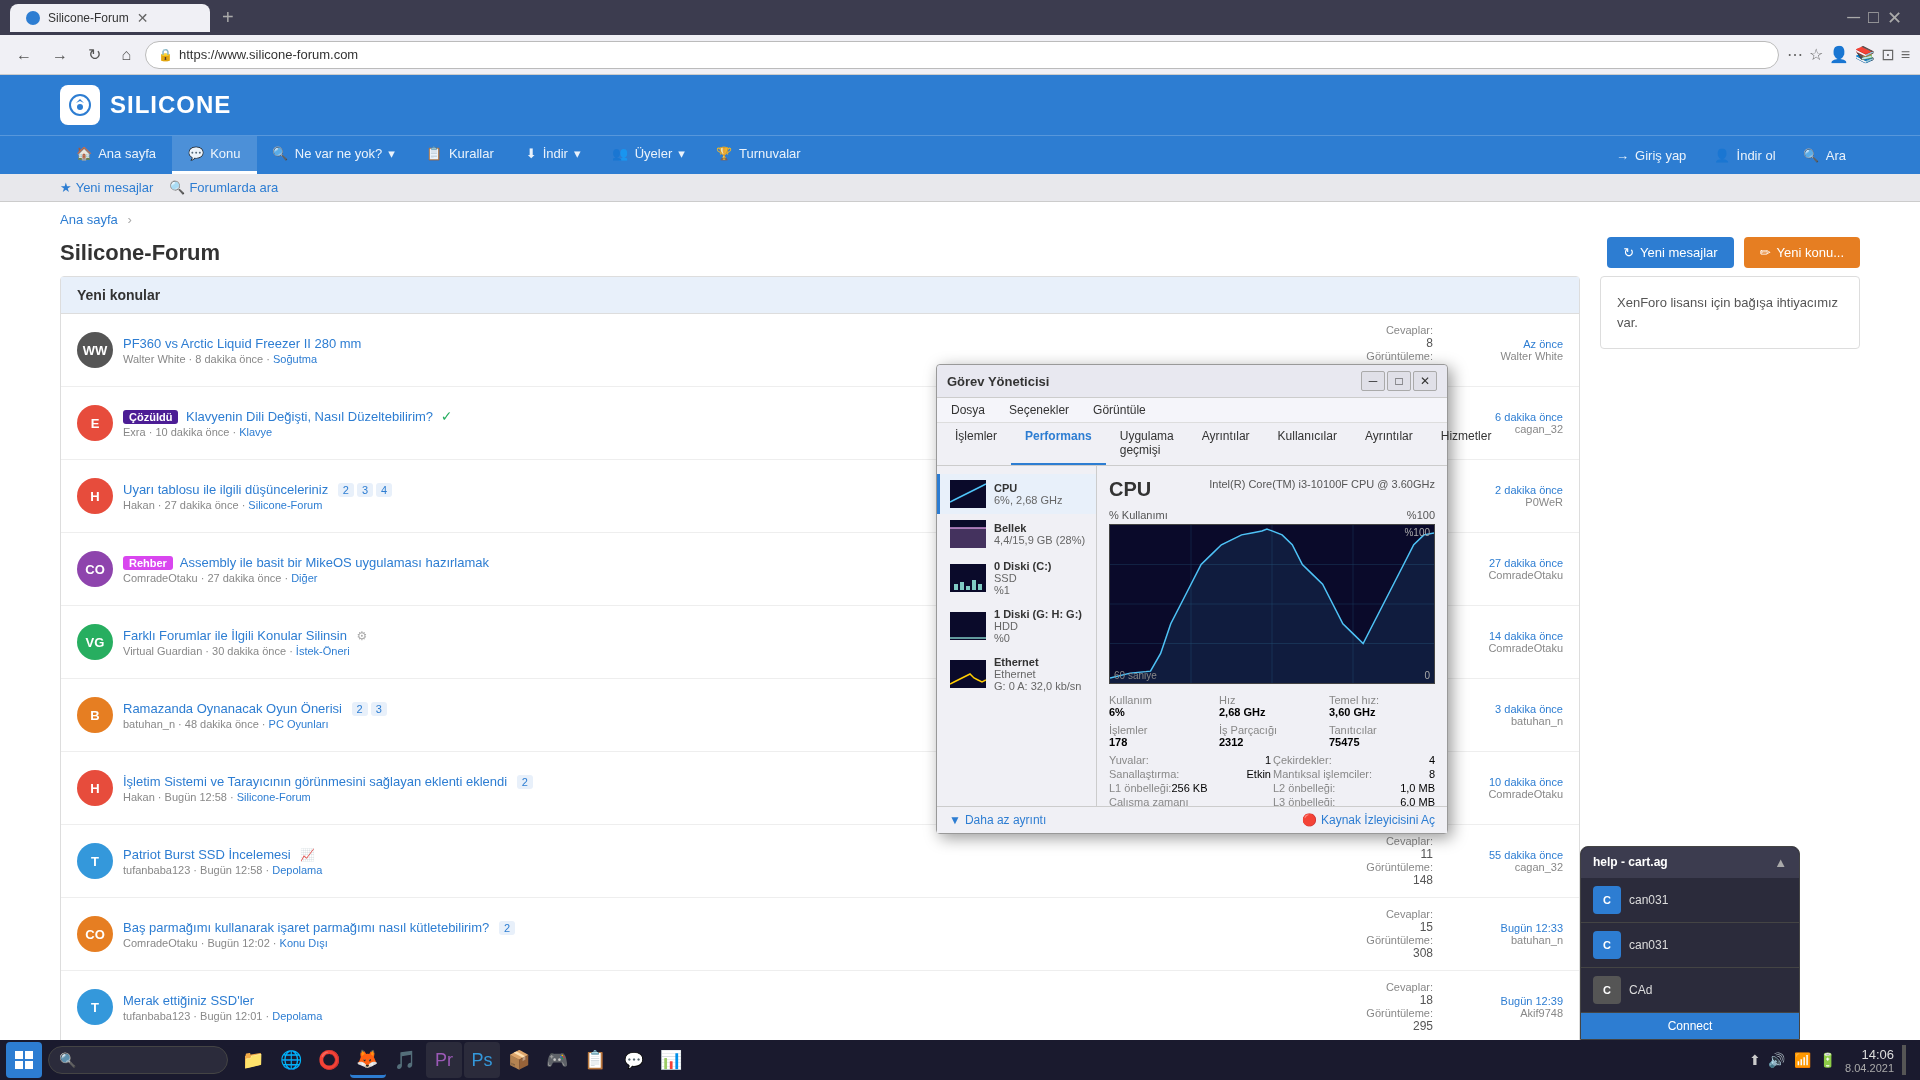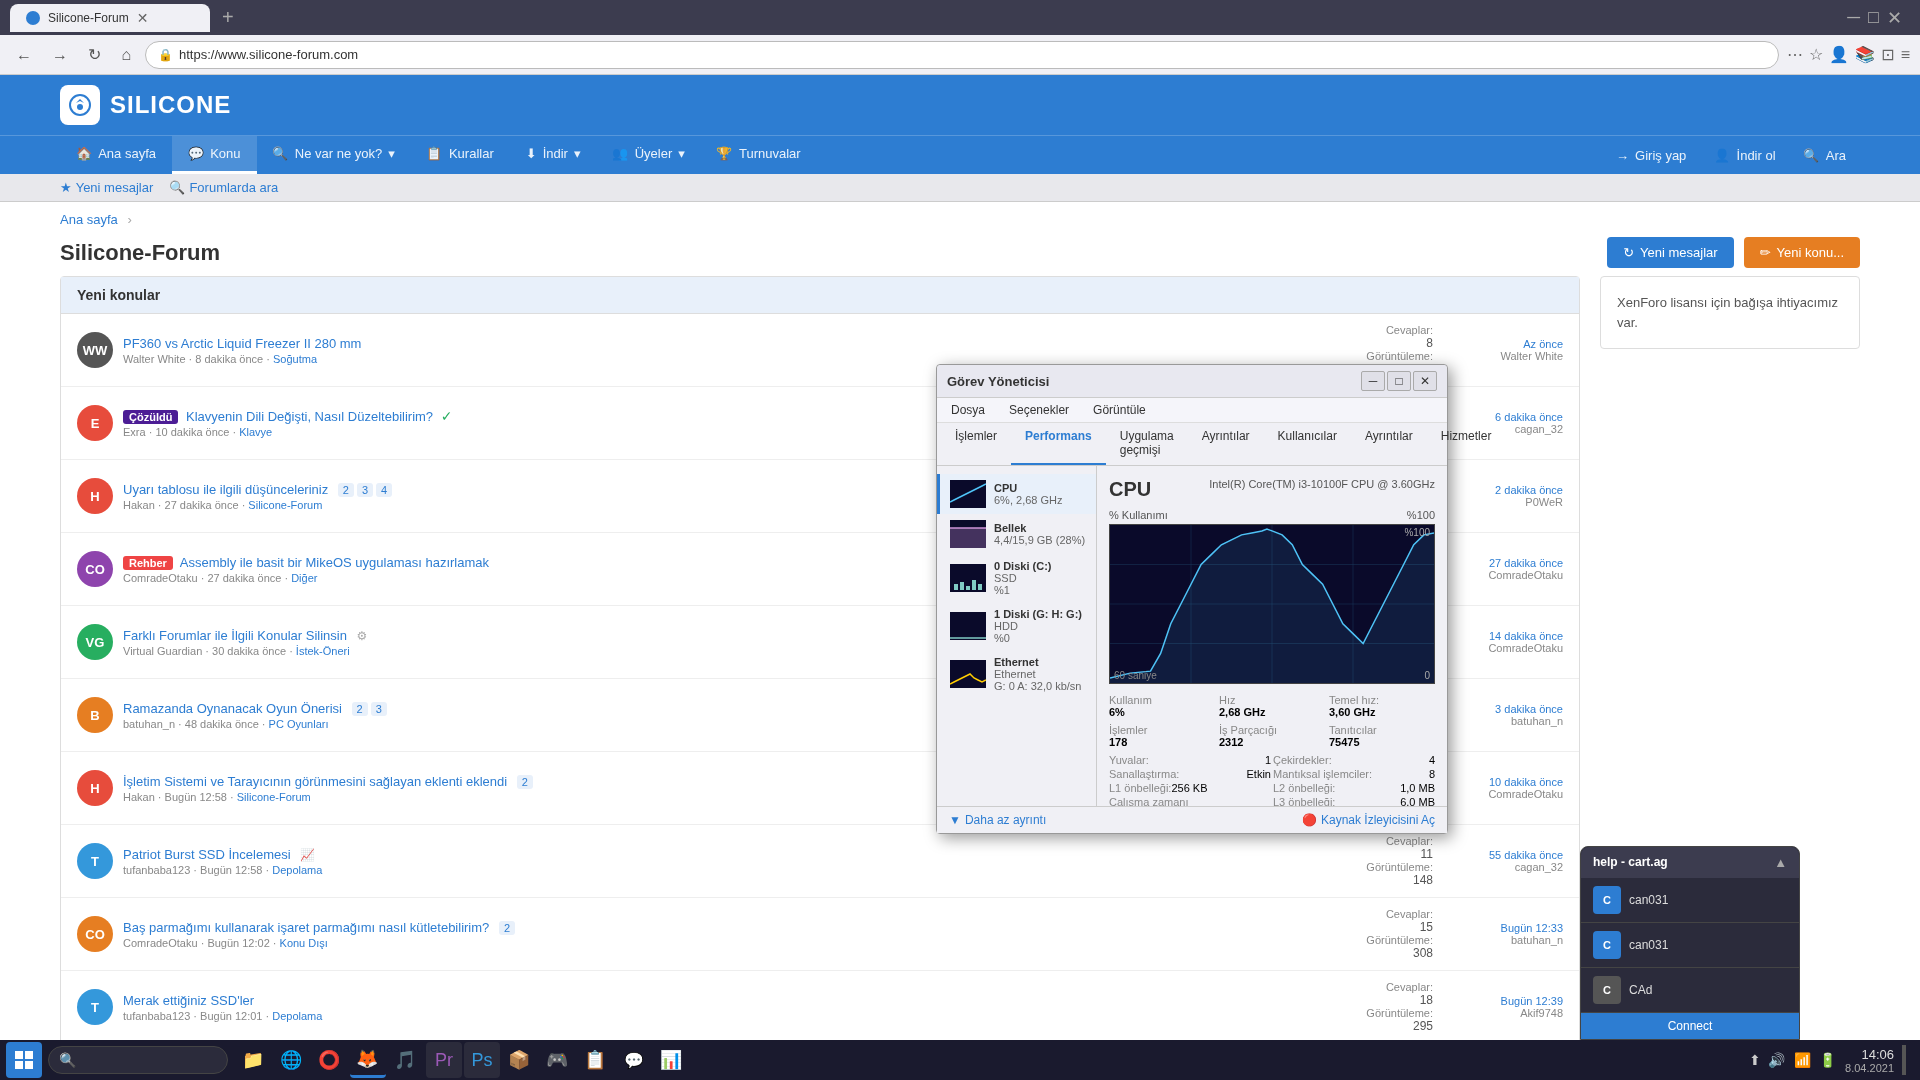--- a/index.html
+++ b/index.html
@@ -53,21 +53,21 @@
 
     .forum-topic { display: flex; align-items: center; padding: 10px 16px; border-bottom: 1px solid #eee; gap: 10px; min-height: 52px; }
     .forum-topic:last-child { border-bottom: none; }
 
     .topic-avatar { width: 36px; height: 36px; border-radius: 50%; flex-shrink: 0; display: flex; align-items: center; justify-content: center; font-weight: bold; font-size: 13px; color: white; }
     .topic-main { flex: 1; min-width: 0; }
     .topic-title { font-size: 13px; color: #2d7dd2; text-decoration: none; cursor: pointer; }
     .topic-meta { font-size: 11px; color: #888; margin-top: 2px; }
     .topic-badge { display: inline-block; padding: 1px 6px; border-radius: 3px; font-size: 11px; font-weight: bold; margin-right: 4px; }
     .badge-solved { background: #4c1d95; color: white; }
-    .badge-guide { background: #ef4444; color: white; }
+    .badge-guide { background: #d946ef; color: white; }
 
     .topic-stats { text-align: right; min-width: 80px; }
     .topic-stats-label { font-size: 11px; color: #888; }
     .topic-stats-val { font-size: 12px; color: #555; }
 
     .topic-last { text-align: right; min-width: 120px; font-size: 11px; color: #888; }
     .topic-last-time { color: #2d7dd2; cursor: pointer; }
     .topic-last-user { color: #888; }
 
     .page-nums { display: inline-flex; gap: 3px; margin-left: 6px; }

